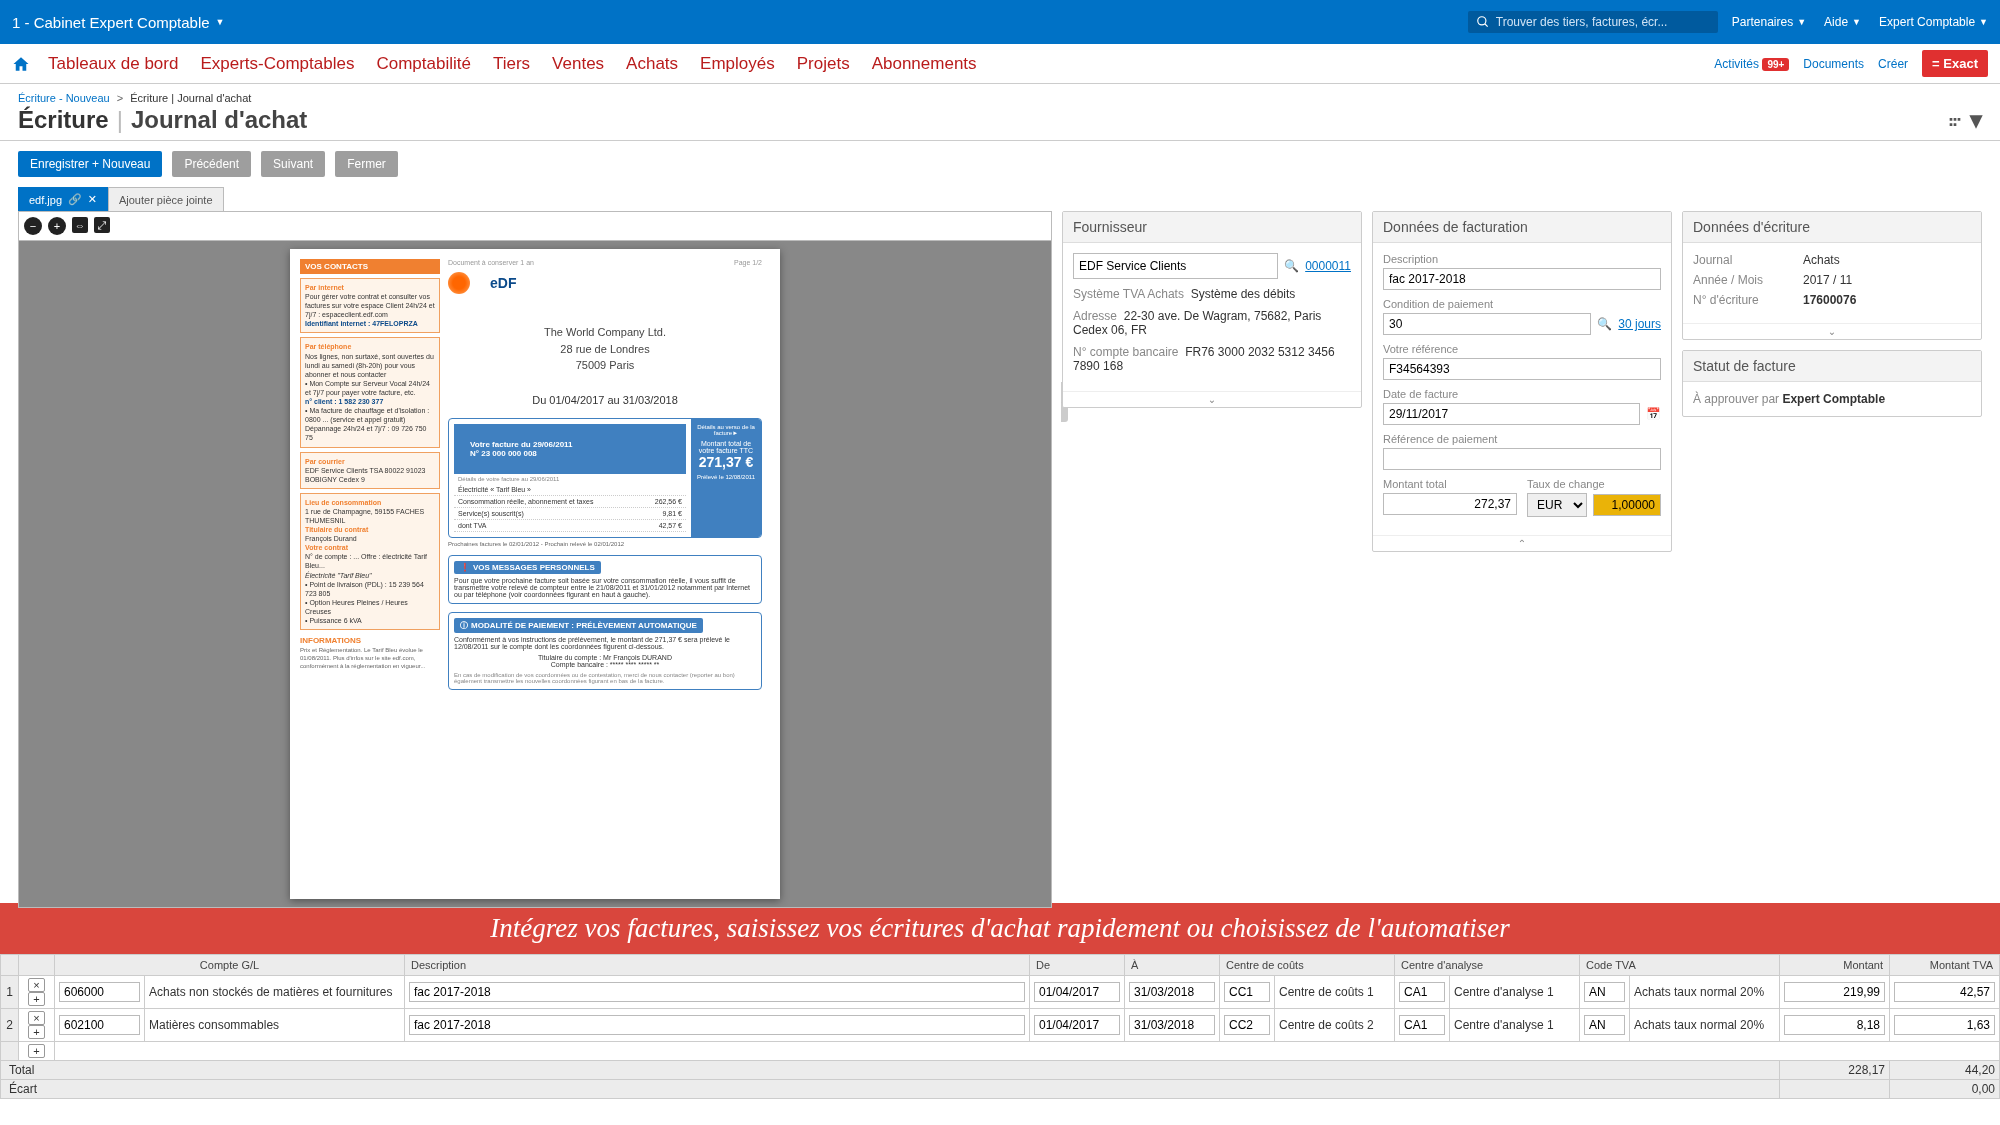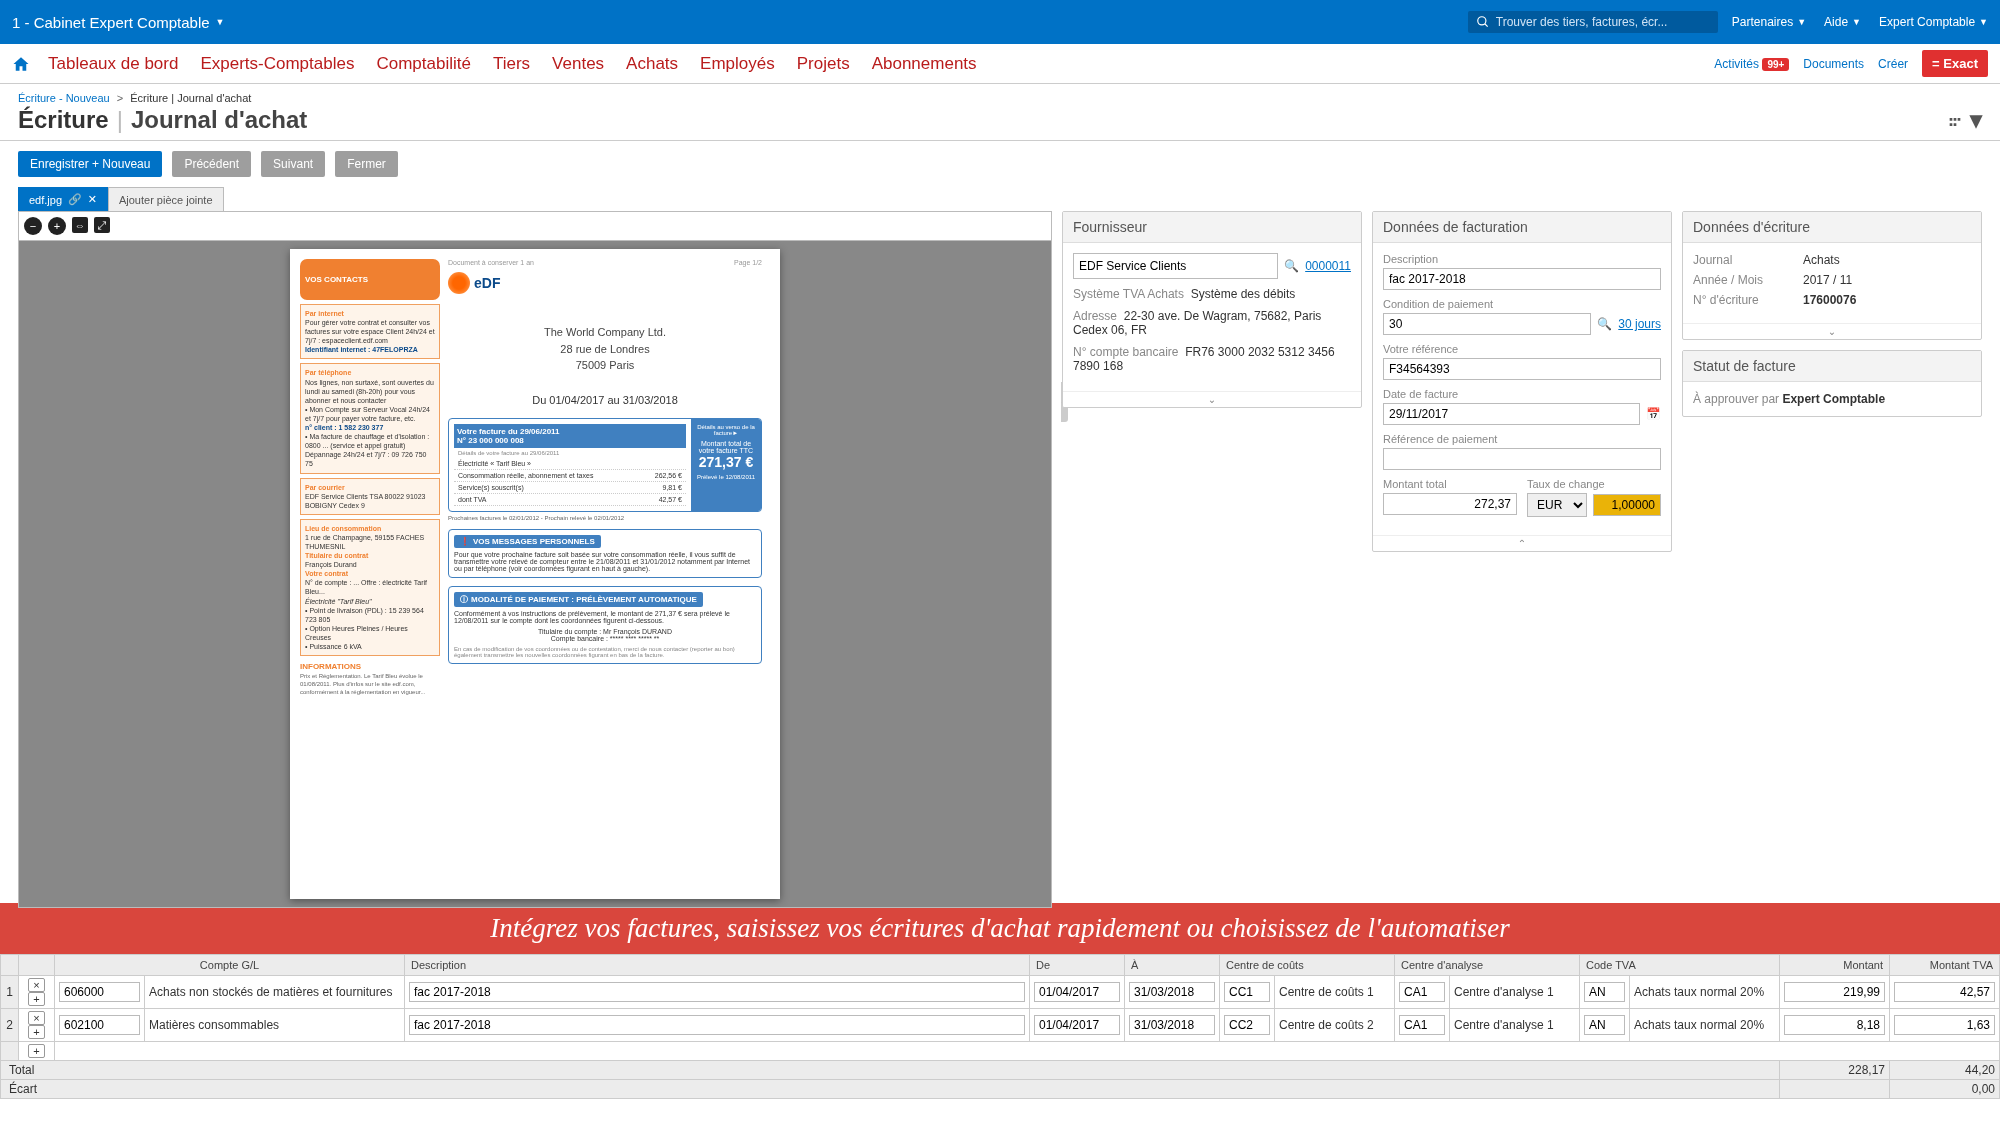--- a/index.html
+++ b/index.html
@@ -54,35 +54,35 @@
 .main-flex { display: flex; padding: 0 18px; gap: 10px; align-items: flex-start; }
 
 
 .preview-col { flex: 1; border: 1px solid #bbb; background: #888; min-height: 680px; position: relative; display: flex; flex-direction: column; }
 .preview-tools { display: flex; gap: 6px; padding: 5px; background: #fff; border-bottom: 1px solid #bbb; }
 .tool-btn { width: 18px; height: 18px; border-radius: 50%; background: #222; color: #fff; font-size: 11px; display: flex; align-items: center; justify-content: center; cursor: pointer; }
 .tool-btn.sq { border-radius: 2px; background: #222; width: 16px; height: 16px; }
 .doc-wrap { flex: 1; display: flex; justify-content: center; align-items: flex-start; padding: 8px; background: #888; overflow: hidden; }
 .doc-paper { width: 490px; height: 650px; background: #fff; box-shadow: 0 2px 8px rgba(0,0,0,.4); padding: 10px; display: flex; font-size: 8px; color: #333; }
 .doc-sidebar { width: 140px; background: #fff; border-right: none; }
-.sb-header { background: #f08030; color: #fff; font-size: 8px; padding: 16px 5px; font-weight: bold; border-radius: 7px; }
+.sb-header { background: #f08030; color: #fff; font-size: 8px; padding: 3px 5px; font-weight: bold; }
 .sb-box { border: 1px solid #f0a060; background: #fef4ea; margin: 4px 0; padding: 4px; font-size: 7px; line-height: 1.3; }
 .sb-box .t { color: #f08030; font-weight: bold; font-size: 7px; }
 .info-hdr { color: #f08030; font-weight: bold; font-size: 8px; margin: 6px 0 2px; }
 .doc-main { flex: 1; padding: 0 8px; }
 .doc-top { display: flex; justify-content: space-between; font-size: 7px; color: #999; margin-bottom: 6px; }
-.edf-logo { display: flex; align-items: center; gap: 4px; margin-bottom: 8px; }
+.edf-logo { display: flex; align-items: center; gap: 20px; margin-bottom: 8px; }
 .edf-mark { width: 22px; height: 22px; border-radius: 50%; background: radial-gradient(circle, #ff6600 40%, #ff8833 70%); }
 .edf-text { color: #0b4a8a; font-weight: bold; font-size: 14px; }
 .addr { text-align: center; font-size: 11px; color: #444; line-height: 1.5; margin: 30px 0 20px; }
 .period { font-size: 11px; color: #333; margin: 18px 0 12px; text-align: center; }
 .invoice-block { border: 1px solid #4080c0; border-radius: 4px; display: flex; overflow: hidden; }
 .invoice-block .left { flex: 1; padding: 5px; }
 .invoice-block .right { width: 70px; background: #4080c0; color: #fff; padding: 5px; font-size: 7px; text-align: center; }
-.inv-hdr { background: #4080c0; color: #fff; font-size: 8px; padding: 3px; font-weight: bold; }
+.inv-hdr { background: #4080c0; color: #fff; font-size: 8px; padding: 16px; font-weight: bold; }
 .inv-line { display: flex; justify-content: space-between; font-size: 7px; padding: 2px 4px; border-bottom: 1px dotted #ccc; }
 .big-amt { font-size: 14px; font-weight: bold; }
 .msg-block, .pay-block { border: 1px solid #4080c0; border-radius: 4px; margin-top: 8px; padding: 5px; font-size: 7px; color: #333; }
 .msg-hdr { background: #4080c0; color: #fff; display: inline-block; padding: 2px 6px; font-size: 8px; font-weight: bold; border-radius: 2px; margin-bottom: 3px; }
 
 
 .right-col { display: flex; gap: 10px; }
 .panel { border: 1px solid #ccc; border-radius: 2px; background: #fff; font-size: 12px; margin-bottom: 0; position: relative; }
 .panel + .panel { margin-top: 0; }
 .panel-stack { display: flex; flex-direction: column; gap: 10px; }

